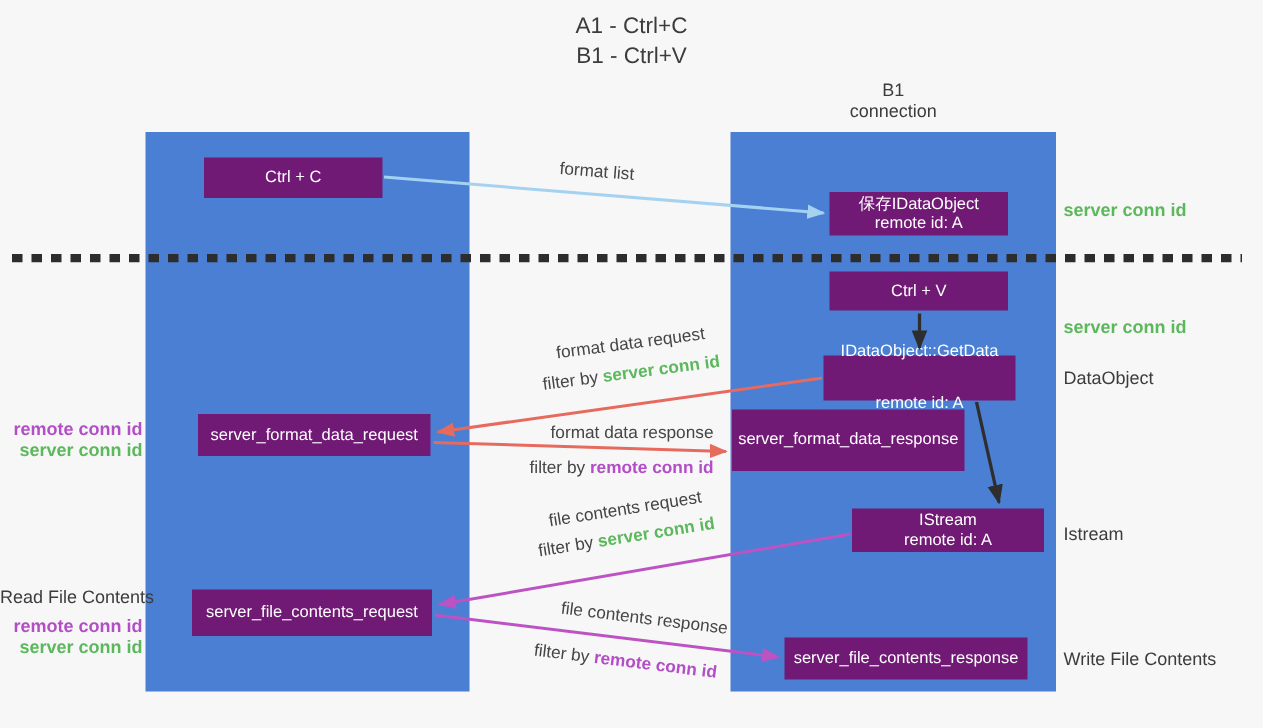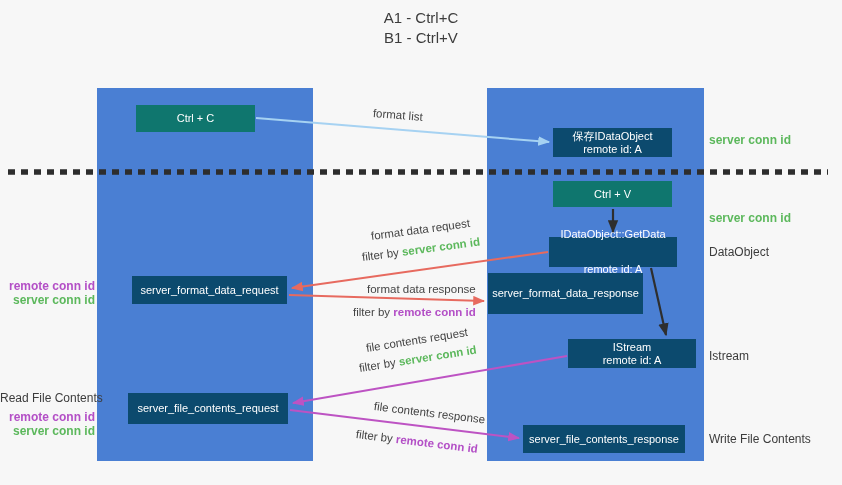--- a/index.html
+++ b/index.html
@@ -15,22 +15,22 @@
            font-size:15px; line-height:20px; color:#3c3c3c; z-index:6; }
 
   .lane-header { position:absolute; top:53px; text-align:center; font-size:12px;
                  line-height:14px; color:#3c3c3c; z-index:6; }
   .lane-header.ha { left:97px; width:216px; }
   .lane-header.hb { left:487px; width:217px; }
 
   .node { position:absolute; display:flex; flex-direction:column; align-items:center;
           justify-content:center; color:#ffffff; font-size:11px; line-height:13px;
           text-align:center; z-index:3; }
-  .green-box  { background:#0f766e; }
-  .orange-box { background:#0c4a6e; }
+  .green-box  { background:#701a75; }
+  .orange-box { background:#701a75; }
 
   .arrows { position:absolute; left:0; top:0; z-index:5; pointer-events:none; }
 
   .flow-label { position:absolute; font-size:11.5px; color:#454545; white-space:nowrap;
                 transform-origin:left center; z-index:6; }
   .r-up8   { transform:rotate(-7.5deg); }
   .r-up9   { transform:rotate(-9deg); }
   .r-dn7   { transform:rotate(7deg); }
   .r-dn4   { transform:rotate(4.5deg); }
 
@@ -44,20 +44,24 @@
 </head>
 <body>
 
 <div class="canvas">
 
   <div class="title">
     <div>A1 - Ctrl+C</div>
     <div>B1 - Ctrl+V</div>
   </div>
 
+  <div class="lane-header hb">
+    <div>B1</div>
+    <div>connection</div>
+  </div>
 
   <div class="lane lane-a"></div>
   <div class="lane lane-b"></div>
 
   <svg class="arrows" width="842" height="485" viewBox="0 0 842 485">
     <defs>
       <marker id="m-blue" viewBox="0 0 10 8" refX="9" refY="4" markerWidth="12" markerHeight="10" orient="auto" markerUnits="userSpaceOnUse">
         <path d="M0,0 L10,4 L0,8 Z" fill="#a6d2f2"></path>
       </marker>
       <marker id="m-black" viewBox="0 0 10 8" refX="9" refY="4" markerWidth="13" markerHeight="11" orient="auto" markerUnits="userSpaceOnUse">

